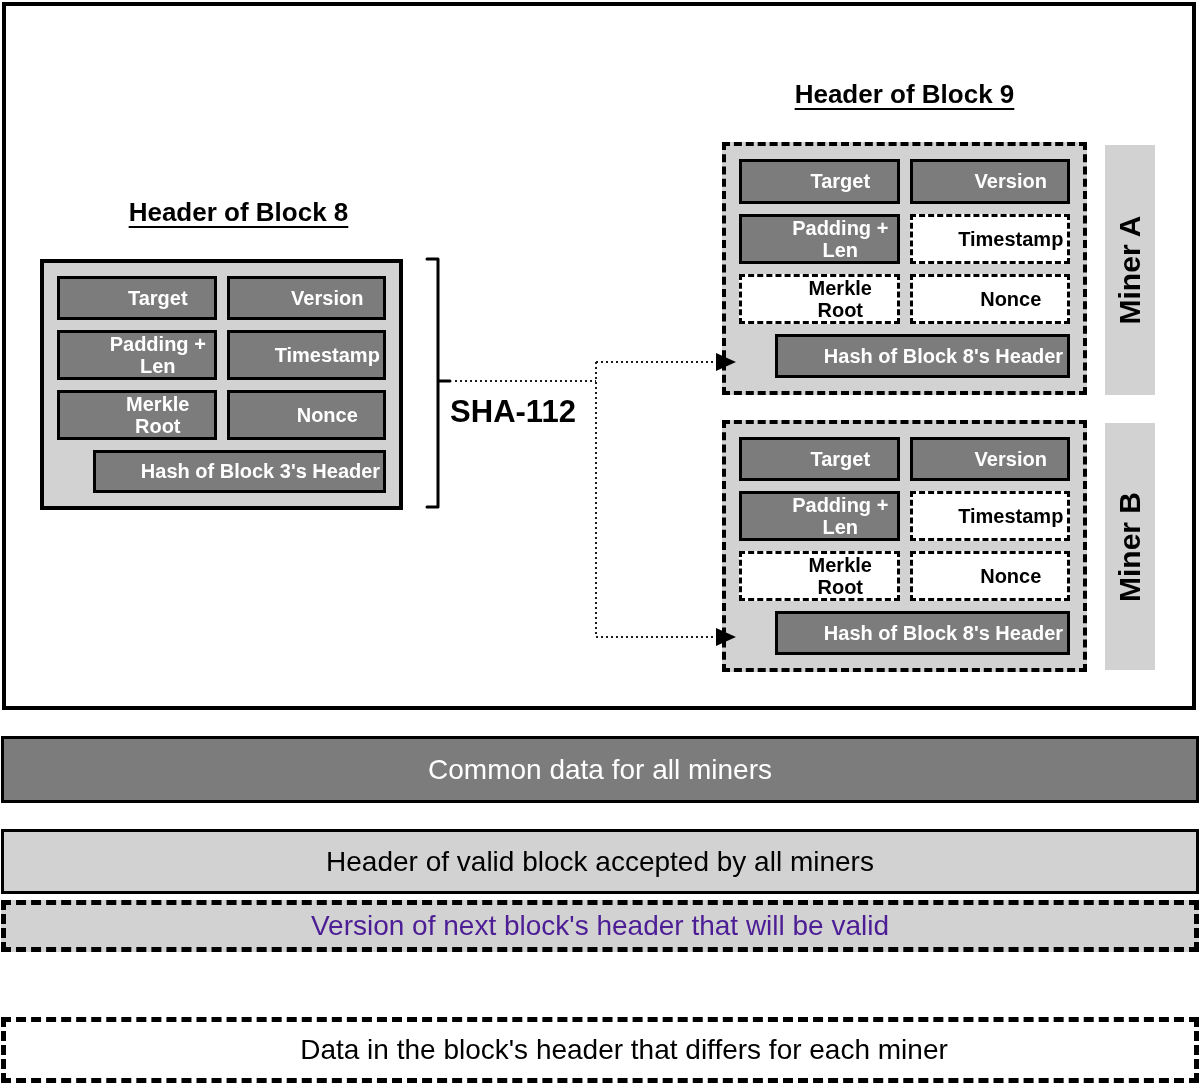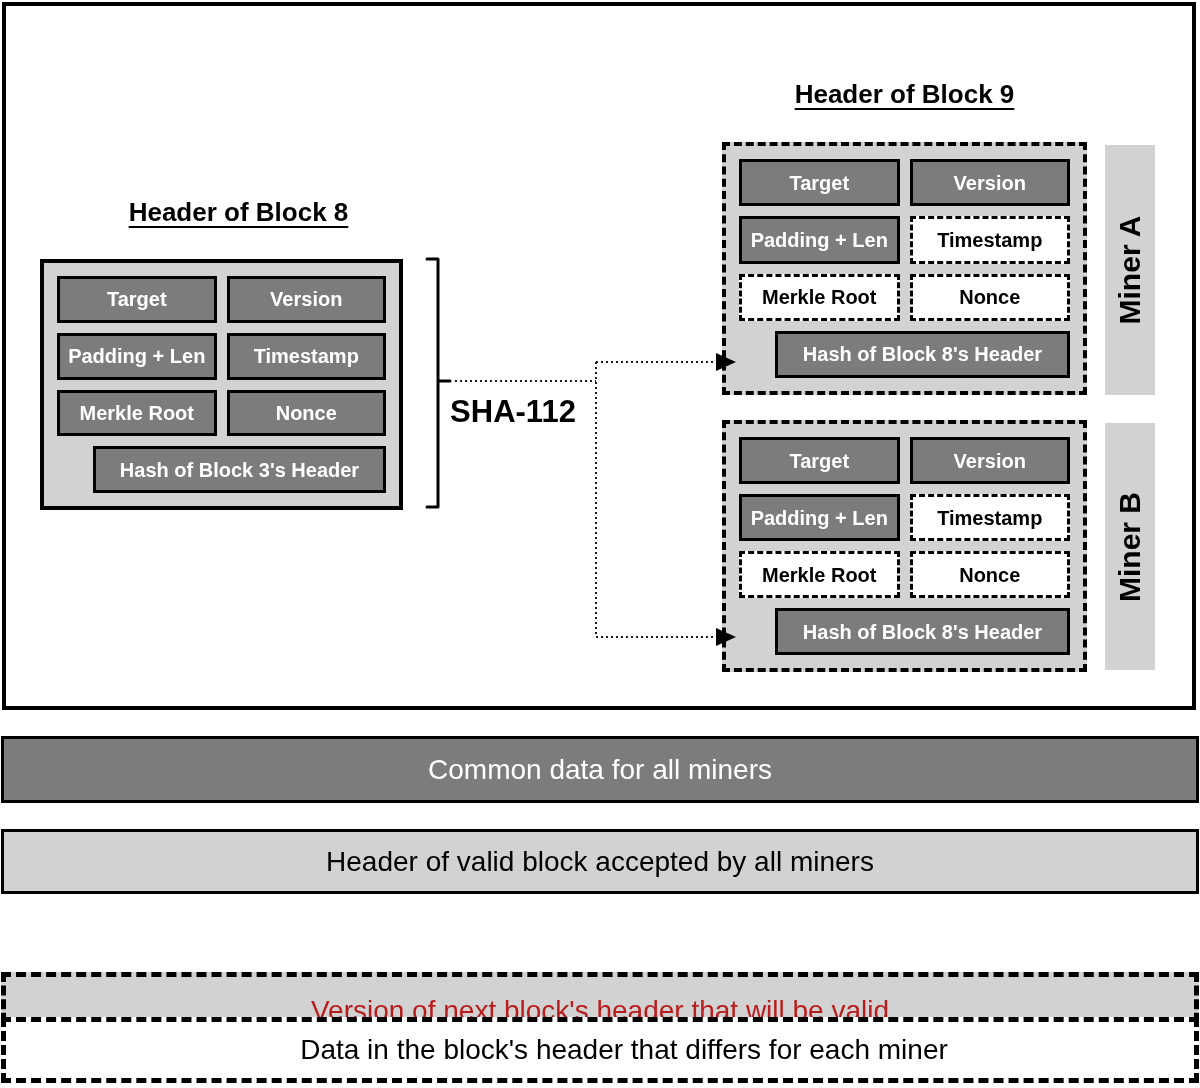--- a/index.html
+++ b/index.html
@@ -20,39 +20,39 @@
   .header-box{position:absolute;box-sizing:border-box;display:grid;
     grid-template-columns:1fr 1fr;grid-template-rows:repeat(4,1fr);
     gap:10px;padding:13px;background:var(--light-gray,#d2d2d2);}
   .box-solid{border:4px solid #000;}
   .box-dashed{border:4px dashed #000;}
   #block8-box{left:40px;top:259px;width:363px;height:251px;}
   #minerA-box{left:722px;top:142px;width:365px;height:253px;}
   #minerB-box{left:722px;top:420px;width:365px;height:252px;}
 
   .cell{display:flex;align-items:center;justify-content:center;
-    font-size:20px;font-weight:600;box-sizing:border-box;text-align:center;line-height:1.1;}
+    font-size:20px;font-weight:600;box-sizing:border-box;text-align:center;line-height:1.1;padding-left:42px;}
   .cell.common{background:var(--dark-gray,#7c7c7c);border:3px solid #000;color:#fff;}
   .cell.differs{background:#fff;border:3px dashed #000;color:#000;}
   .cell.span2{grid-column:1 / -1;margin-left:36px;}
 
   .sha-label{position:absolute;left:446px;top:394px;width:134px;text-align:center;
     font-size:31px;font-weight:600;}
 
   .strip{position:absolute;left:1105px;width:50px;background:var(--light-gray,#d2d2d2);
     display:flex;align-items:center;justify-content:center;}
   #stripA{top:145px;height:250px;}
   #stripB{top:423px;height:247px;}
   .strip span{transform:rotate(-90deg);white-space:nowrap;font-size:30px;font-weight:600;}
 
   .legend-bar{position:absolute;left:1px;width:1198px;box-sizing:border-box;
     display:flex;align-items:center;justify-content:center;font-size:28px;}
   #legend0{top:736px;height:67px;background:var(--dark-gray,#7c7c7c);border:3px solid #000;color:#fff;}
   #legend1{top:829px;height:65px;background:var(--light-gray,#d2d2d2);border:3px solid #000;color:#000;}
-  #legend2{top:972px;height:78px;background:var(--light-gray,#d2d2d2);border:5px dashed #000;color:#b91c1c;}
+  #legend2{top:900px;height:52px;background:var(--light-gray,#d2d2d2);border:5px dashed #000;color:#4c1d95;}
   #legend3{top:1017px;height:66px;background:#fff;border:5px dashed #000;color:#000;padding-left:48px;}
 </style>
 </head>
 <body>
 
 <div class="canvas">
 
   <div class="main-box"></div>
 
   <div class="title b8">Header of Block 8</div>

